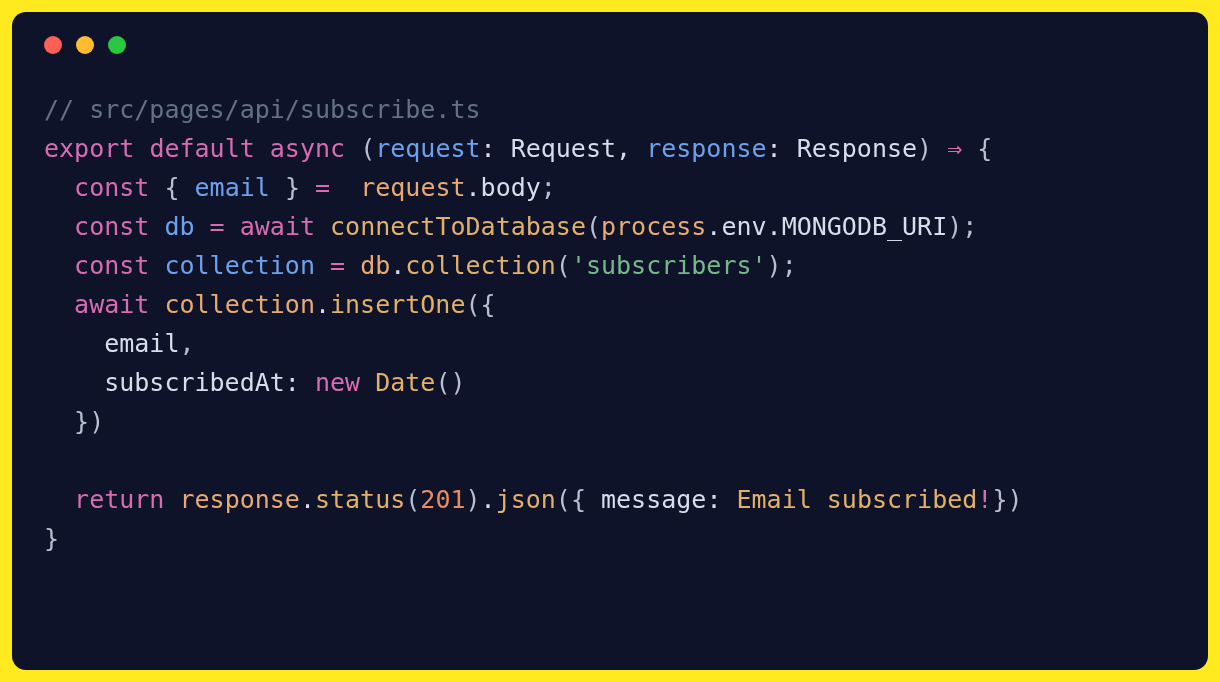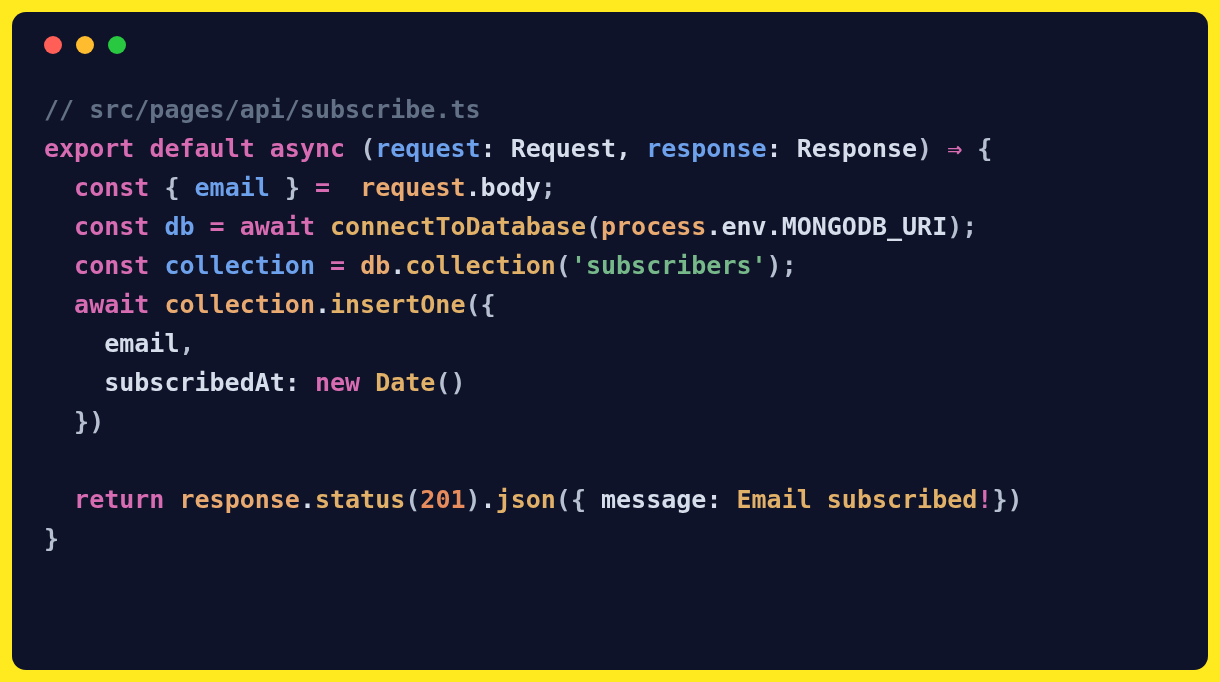--- a/index.html
+++ b/index.html
@@ -30,21 +30,20 @@
     }
     .dot.red { background: #ff5f57; }
     .dot.yellow { background: #febc2e; }
     .dot.green { background: #28c840; }
     pre.code {
       font-family: inherit;
       font-size: 25px;
       line-height: 1.56;
       white-space: pre;
       color: #d6deeb;
-      font-weight: bold;
     }
     .tok { white-space: pre; }
     .c-comment   { color: #637186; }
     .c-keyword   { color: #d76cb3; }
     .c-param     { color: #6ea1ec; }
     .c-punct     { color: #d6deeb; }
     .c-basepunct { color: #b6c0d1; }
     .c-ident     { color: #d6deeb; }
     .c-func      { color: #e2b169; }
     .c-string    { color: #77b88a; }

